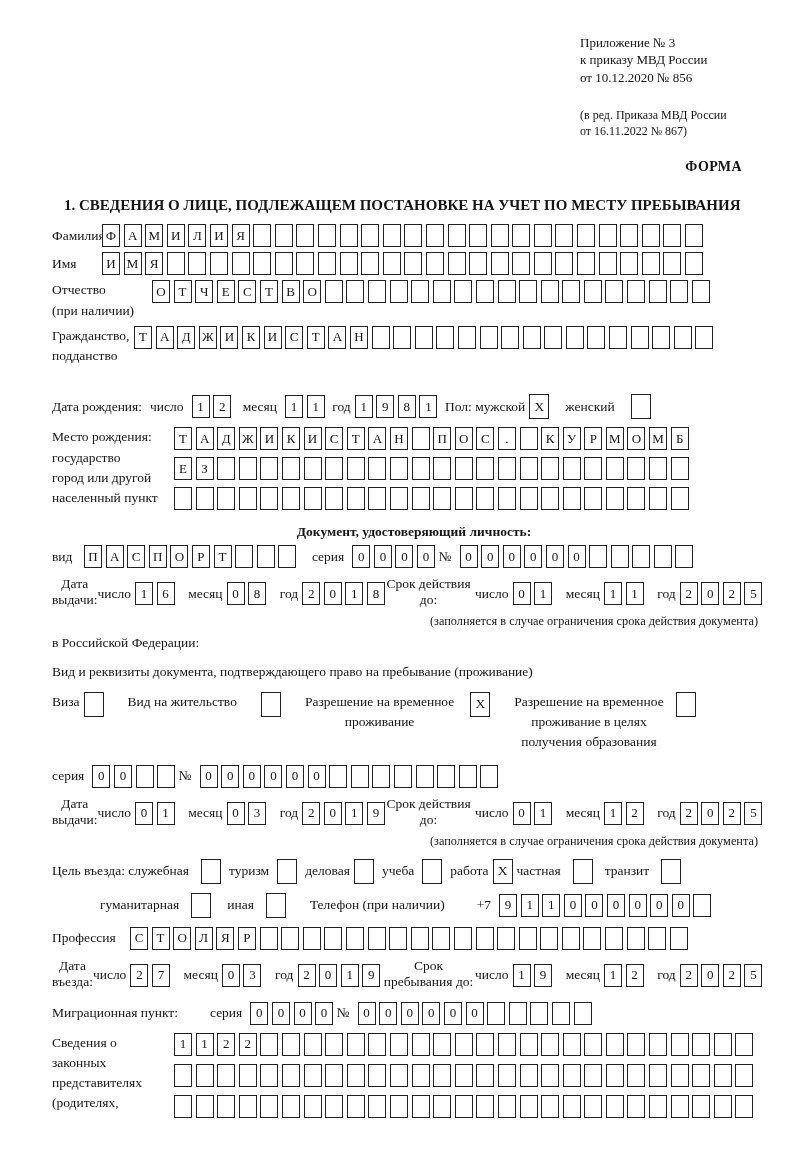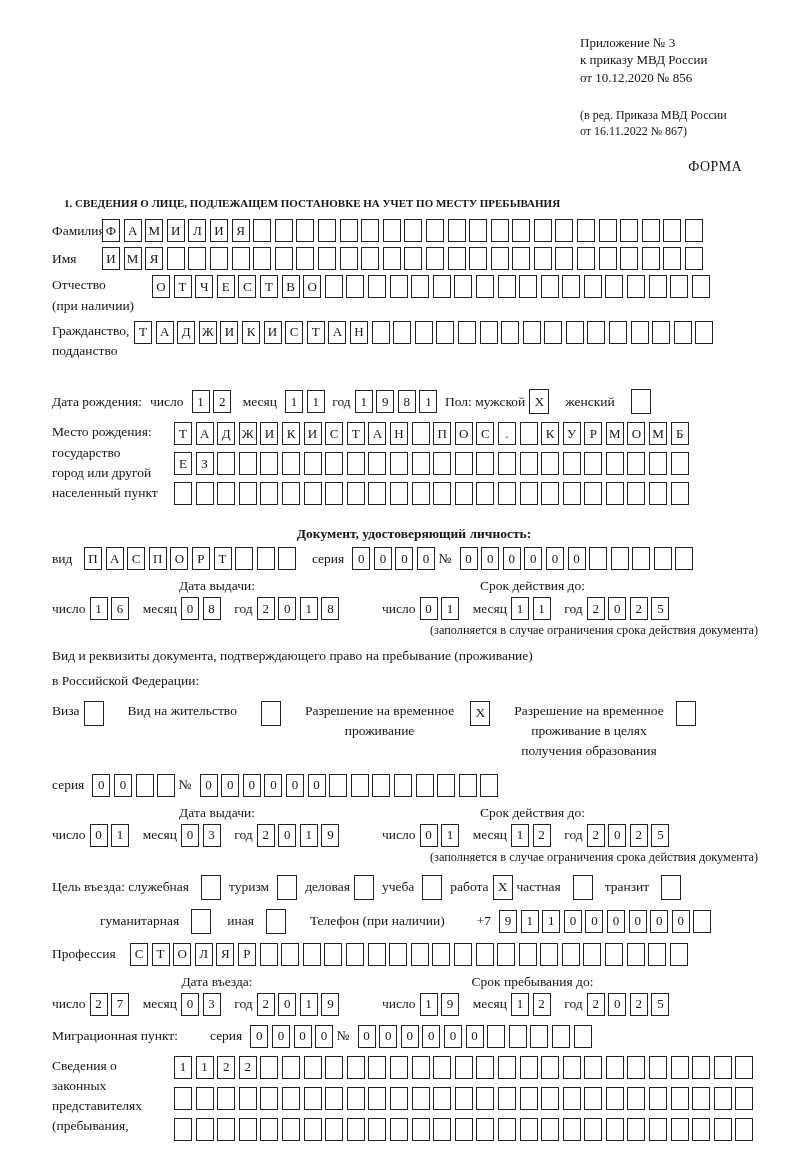--- a/index.html
+++ b/index.html
@@ -3,41 +3,41 @@
 <meta charset="utf-8">
 <style>
   html,body{margin:0;padding:0;background:#fff;}
   body{width:800px;height:1163px;overflow:hidden;color:#151515;
        font-family:"Liberation Serif","DejaVu Serif",serif;font-size:13.5px;}
   .page{padding:34px 24px 10px 52px;}
 
   
   .refblock{margin-left:auto;width:196px;line-height:1.34;font-size:13px;}
   .refsmall{font-size:12px;margin-top:22px;line-height:1.3;}
-  .forma{text-align:right;font-weight:normal;font-size:14px;margin:20px 34px 0 0;letter-spacing:.4px;}
+  .forma{text-align:right;font-weight:bold;font-size:14px;margin:20px 34px 0 0;letter-spacing:.4px;}
 
   .title{text-align:center;font-weight:bold;font-size:14.5px;margin-top:18px;line-height:1.6;}
   .blank-line{display:inline-block;width:56px;border-bottom:2px solid #444;height:.85em;margin-left:10px;}
-  .sect{font-weight:bold;font-size:11px;margin:22px 0 10px 12px;}
+  .sect{font-weight:bold;font-size:15px;margin:22px 0 10px 12px;}
 
   .row{display:flex;align-items:center;margin-top:5px;}
   .row.top{align-items:flex-start;}
   .lbl{flex:none;line-height:1.45;}
   .lbl.stack{line-height:1.5;}
   .cells{display:inline-flex;flex:none;}
   .cell{flex:none;width:16px;height:21px;border:1.5px solid #222;margin-right:3.6px;
         display:inline-flex;align-items:center;justify-content:center;font-size:13px;background:#fff;}
   .cbox{flex:none;width:18px;height:23px;border:1.5px solid #222;display:inline-flex;
         align-items:center;justify-content:center;font-size:13.5px;background:#fff;}
   .gap4{width:4px;flex:none;}.gap8{width:8px;flex:none;}.gap12{width:12px;flex:none;}
   .gap16{width:16px;flex:none;}.gap24{width:24px;flex:none;}.gap32{width:32px;flex:none;}
 
-  .center-bold{text-align:center;font-weight:bold;font-size:13.5px;margin-top:15px;}
+  .center-bold{text-align:center;font-weight:bold;font-size:13.5px;margin-top:8px;}
   .dpair{display:flex;margin-top:8px;}
-  .dcol{display:flex;flex-direction:column;}
+  .dcol{display:flex;flex-direction:row;}
   .dcol .dhead{text-align:center;margin-bottom:3px;}
   .dgroup{display:flex;align-items:center;}
   .dgroup .dlbl{margin-right:4px;}
   .dgroup .cells{margin-right:10px;}
   .note{text-align:right;font-size:12.3px;margin-top:3px;padding-right:18px;}
   .plain{margin-top:8px;line-height:1.5;}
   .cbrow{display:flex;align-items:flex-start;margin-top:10px;}
   .cb-label{text-align:center;line-height:1.5;flex:none;}
   .mlabels{flex:none;width:150px;line-height:1.58;}
   .stackrows .cells{margin-top:0;}
@@ -407,22 +407,22 @@
             <span class="cell">2</span>
             <span class="cell">0</span>
             <span class="cell">2</span>
             <span class="cell">5</span>
           </span>
       </div>
     </div>
   </div>
   <div class="note">(заполняется в случае ограничения срока действия документа)</div>
 
+  <div class="plain" style="margin-top:4px">в Российской Федерации:</div>
   <div class="plain">Вид и реквизиты документа, подтверждающего право на пребывание (проживание)</div>
-  <div class="plain" style="margin-top:4px">в Российской Федерации:</div>
 
   <div class="cbrow">
     <span class="cb-label">Виза</span>
       <span class="gap4"></span>
     <span class="cbox"></span>
       <span class="gap24"></span>
     <span class="cb-label">Вид на жительство</span>
       <span class="gap24"></span>
     <span class="cbox"></span>
       <span class="gap24"></span>
@@ -680,21 +680,21 @@
         <span class="cell"></span>
         <span class="cell"></span>
       </span>
   </div>
 
   <div class="row top" style="margin-top:8px">
     <span class="mlabels lbl stack" style="width:122px">
       <span>Сведения о</span><br>
       <span>законных</span><br>
       <span>представителях</span><br>
-      <span>(пребывания,</span><br>
+      <span>(родителях,</span><br>
       <br>
       
     </span>
     <span class="stackrows">
       <span class="cells">
           <span class="cell">1</span>
           <span class="cell">1</span>
           <span class="cell">2</span>
           <span class="cell">2</span>
           <span class="cell"></span>

